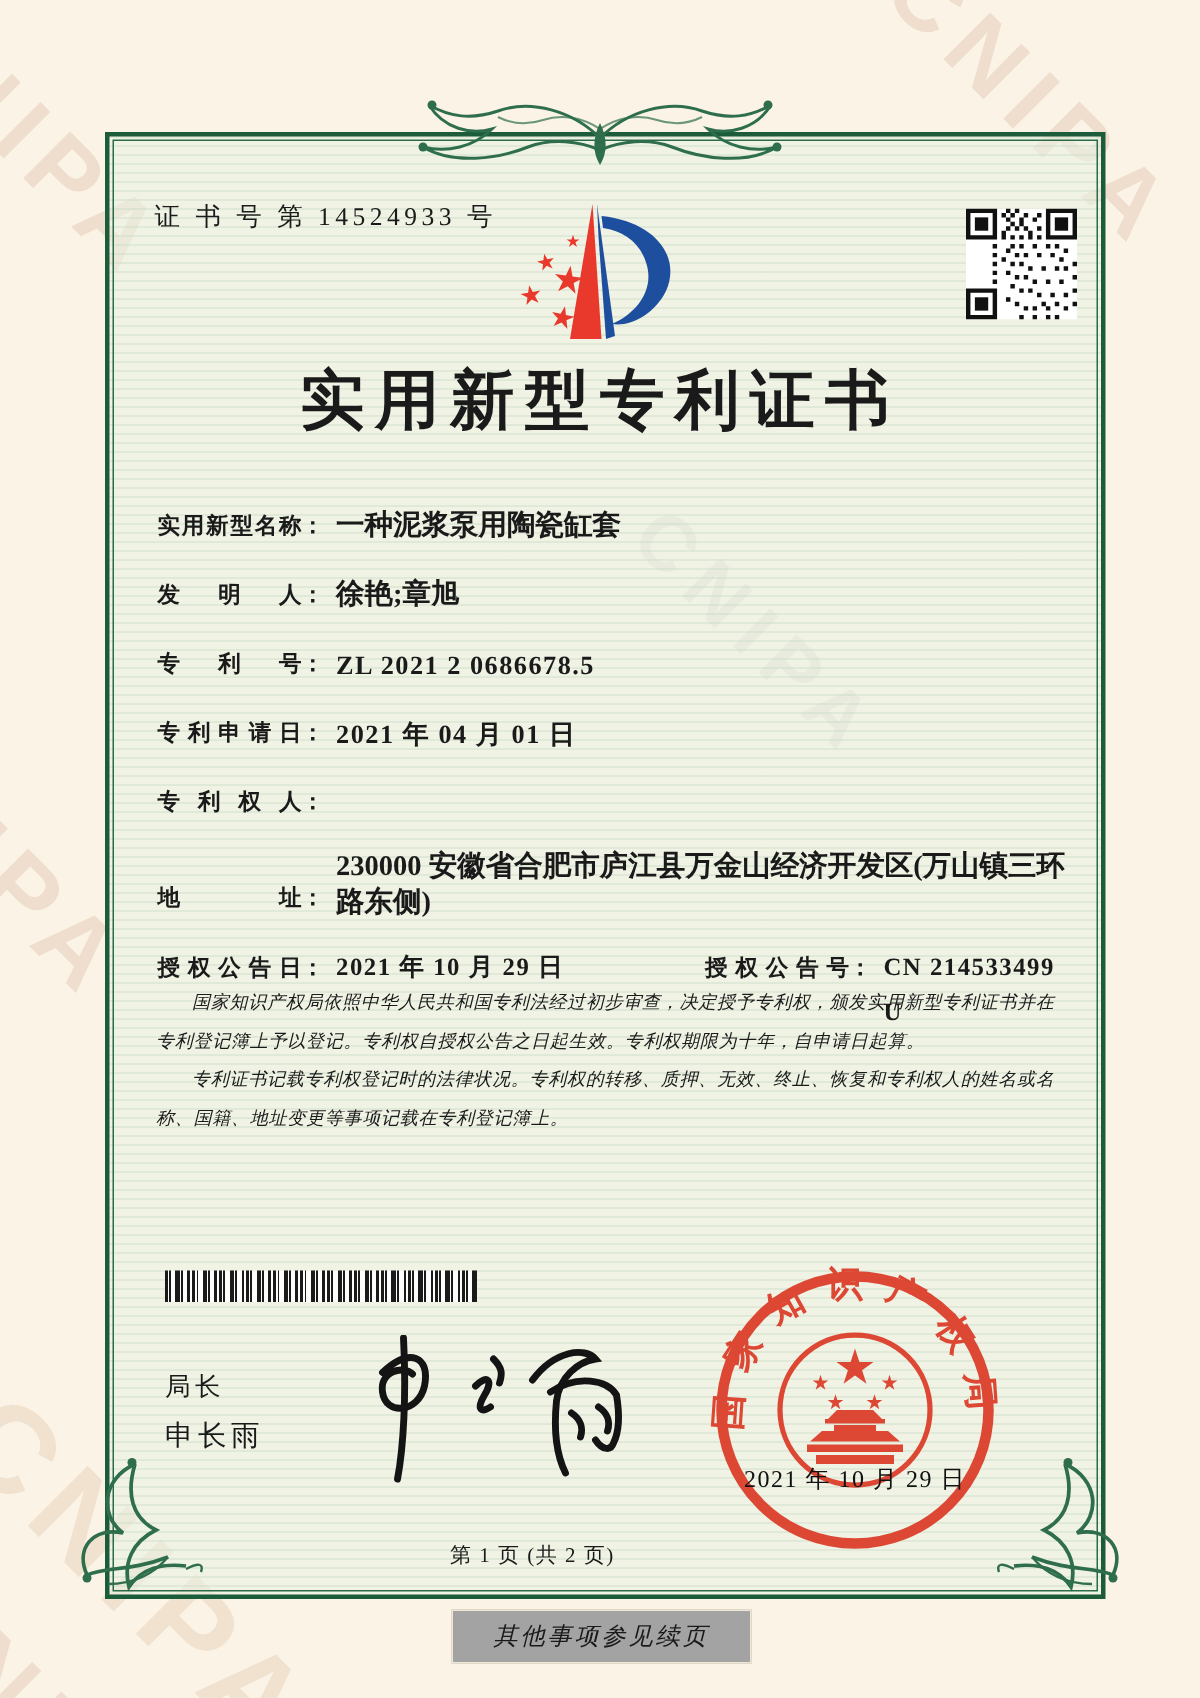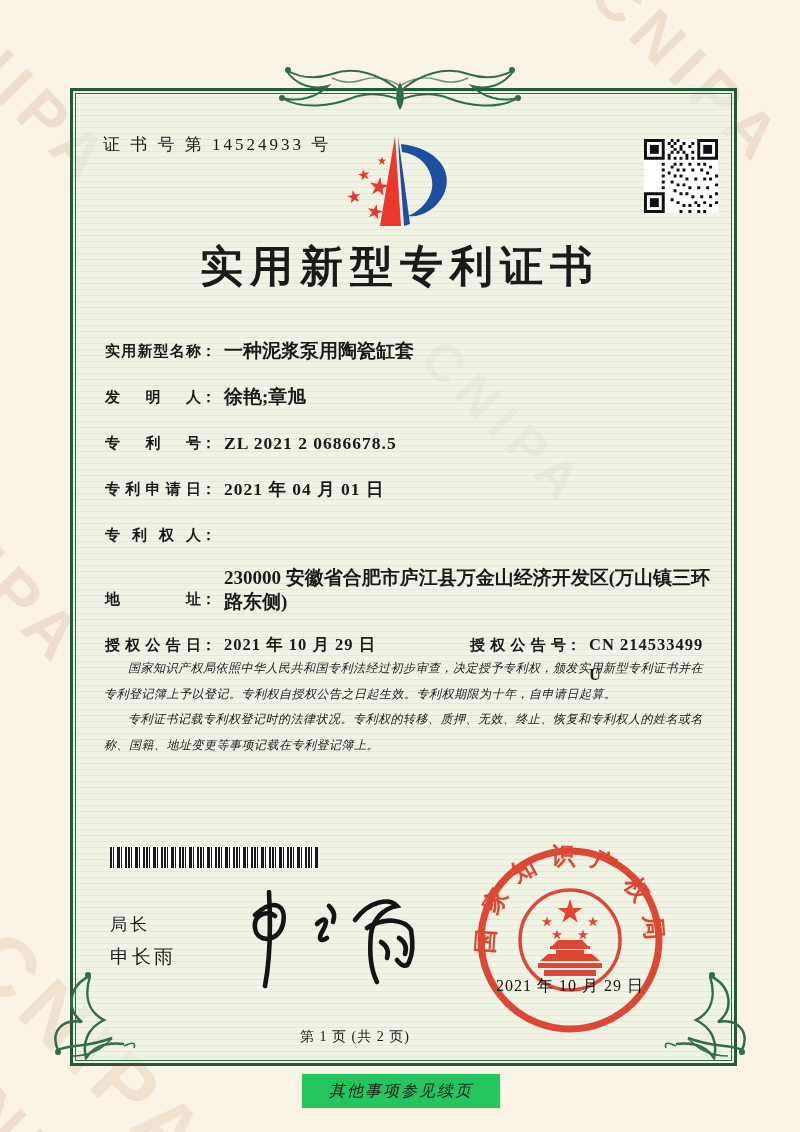--- a/index.html
+++ b/index.html
@@ -37,21 +37,21 @@
   .barcode{position:absolute;left:110px;top:847px;width:208px;height:21px;
     background:repeating-linear-gradient(90deg,#1a1a1a 0 2px,rgba(255,255,255,0.85) 2px 3px,#1a1a1a 3px 4px,rgba(255,255,255,0.85) 4px 7px,#1a1a1a 7px 10px,rgba(255,255,255,0.85) 10px 11px,#1a1a1a 11px 12px,rgba(255,255,255,0.85) 12px 15px,#1a1a1a 15px 17px,rgba(255,255,255,0.85) 17px 18px);}
   .sig-title{position:absolute;left:110px;top:913px;font-family:"Liberation Sans","DejaVu Sans",sans-serif;
              font-size:17px;letter-spacing:3px;font-weight:500;}
   .sig-name{position:absolute;left:110px;top:944px;font-family:"Liberation Sans","DejaVu Sans",sans-serif;
             font-size:19px;letter-spacing:3px;font-weight:500;}
   .seal-date{position:absolute;left:488px;top:976px;width:164px;text-align:center;
              font-size:16px;letter-spacing:1px;color:#111;z-index:5;}
   .page-ind{position:absolute;left:300px;top:1028px;width:200px;text-align:left;font-size:14px;letter-spacing:1px;}
   .note-box{position:absolute;left:301px;top:1073px;width:198px;height:34px;z-index:4;
-            background:#22c55e;border:1px solid #efe7d2;display:flex;align-items:center;justify-content:center;}
+            background:#a3a3a3;border:1px solid #efe7d2;display:flex;align-items:center;justify-content:center;}
   .note-box span{font-size:16px;font-style:italic;letter-spacing:2px;}
   svg{display:block;}
 </style>
 </head>
 <body>
 
 <div class="wm" style="left:-45px;top:-25px;font-size:64px;">CNIPA</div>
 <div class="wm" style="left:628px;top:-45px;font-size:64px;">CNIPA</div>
 <div class="wm" style="left:-75px;top:450px;font-size:66px;">CNIPA</div>
 <div class="wm" style="left:452px;top:328px;font-size:52px;color:rgba(140,140,140,0.17);">CNIPA</div>

